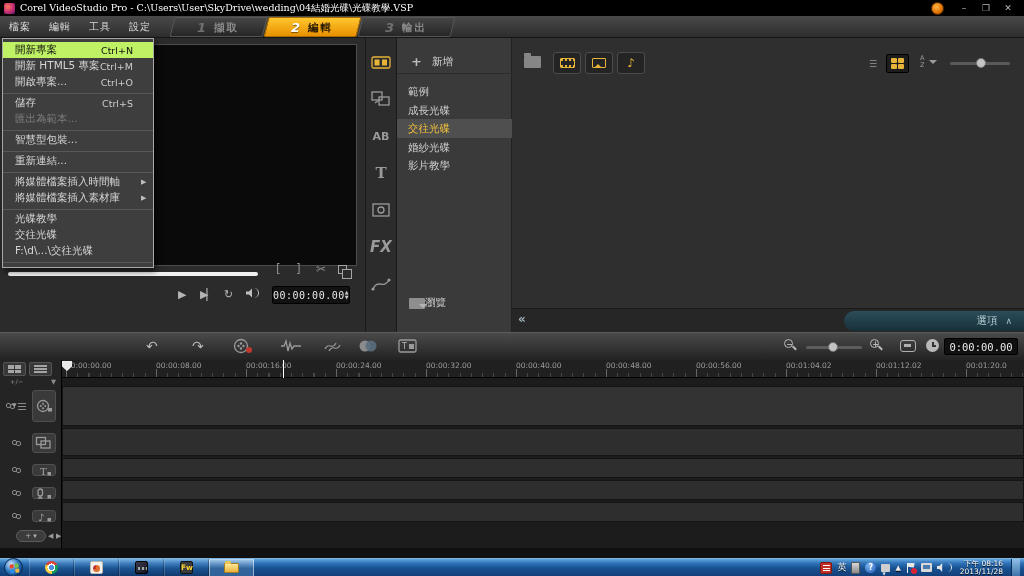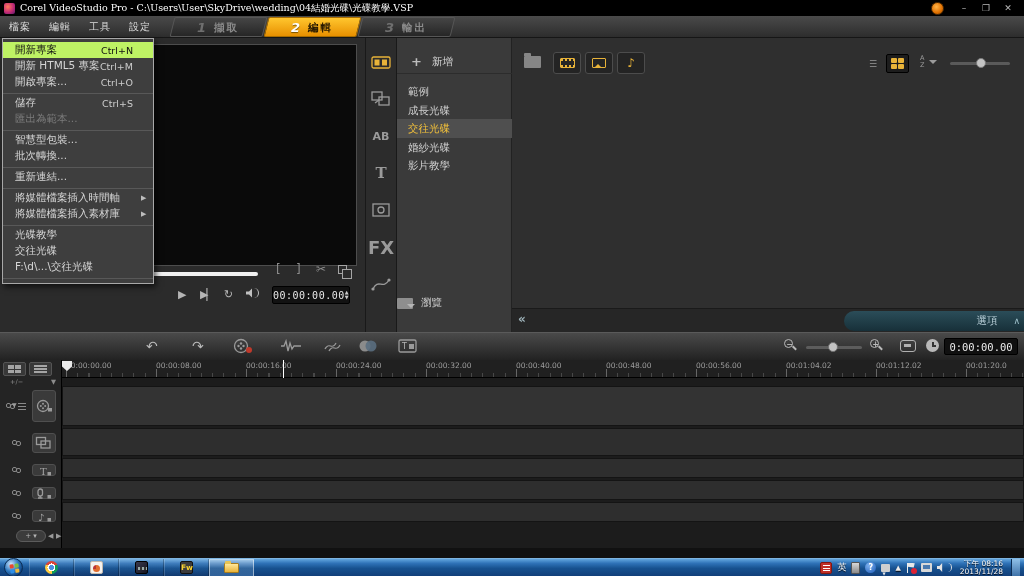--- a/index.html
+++ b/index.html
@@ -63,21 +63,21 @@
   .rail-icon{width:22px;height:20px;display:flex;align-items:center;justify-content:center;color:#9a9a9a;font-size:11px;}
   .rail-icon.active{color:#e8b339;}
   .rail-text{font-weight:bold;}
   .folders-col{position:relative;width:115px;background:#3a3a3a;border-right:1px solid #222;}
   .add-row{position:absolute;left:0;top:12px;width:115px;height:24px;display:flex;align-items:center;gap:10px;padding-left:14px;
     border-bottom:1px solid #2c2c2c;color:#d8d8d8;font-size:10.5px;}
   .add-glyph{font-size:13px;font-weight:bold;color:#bdbdbd;}
   .folder-list{position:absolute;left:0;top:44px;width:115px;}
   .folder-item{height:18.5px;line-height:18.5px;padding-left:11px;font-size:10.5px;color:#cfcfcf;white-space:nowrap;}
   .folder-item.selected{background:#4f4f4f;color:#f3c13a;}
-  .browse-row{position:absolute;left:0;top:254px;width:115px;height:22px;display:flex;align-items:center;gap:8px;color:#c9c9c9;font-size:10.5px;}
+  .browse-row{position:absolute;left:0;top:254px;width:115px;height:22px;display:flex;align-items:center;padding-left:12px;color:#c9c9c9;font-size:10.5px;}
   .browse-ic{width:16px;height:11px;background:#8e8e8e;border-radius:1px;position:relative;}
   .browse-ic::after{content:"";position:absolute;right:-2px;bottom:-3px;border:4px solid transparent;border-top-color:#b5b5b5;}
   .content{position:relative;flex:1;background:#2f2f2f;}
   .content-toolbar{position:absolute;left:0;top:14px;width:100%;height:28px;}
   .gfolder{position:absolute;left:12px;top:4px;width:17px;height:12px;background:#868686;border-radius:1px;}
   .gfolder::before{content:"";position:absolute;left:0;top:-3px;width:7px;height:3px;background:#868686;border-radius:1px 1px 0 0;}
   .filter-btn{position:absolute;top:0;width:28px;height:22px;background:#242424;border:1px solid #4c4c4c;border-radius:3px;
     display:flex;align-items:center;justify-content:center;color:#e8b339;}
   .fb-video{left:41px;} .fb-photo{left:73px;} .fb-audio{left:105px;font-size:12px;}
   .film-ic{width:15px;height:10px;border:1.5px solid #e8b339;border-radius:1px;
@@ -90,22 +90,22 @@
   .vb-grid{left:374px;background:#1d1d1d;border:1px solid #000;}
   .grid-ic{width:13px;height:11px;display:grid;grid-template-columns:1fr 1fr;gap:1.5px;}
   .grid-ic i{background:#e8b339;border-radius:1px;}
   .sort-btn{position:absolute;left:406px;top:3px;width:20px;height:17px;color:#9b9b9b;font-size:6.5px;line-height:7px;text-align:left;padding-left:2px;}
   .sort-btn::after{content:"";position:absolute;right:1px;top:5px;border:4px solid transparent;border-top-color:#9b9b9b;}
   .size-slider{position:absolute;left:438px;top:10px;width:60px;height:3px;background:#5a5a5a;border-radius:2px;}
   .size-knob{position:absolute;left:26px;top:-4px;width:10px;height:10px;border-radius:50%;background:#c4c4c4;border:1px solid #7a7a7a;}
   .content-bottom{position:absolute;left:0;bottom:0;width:100%;height:24px;background:#262626;border-top:1px solid #1a1a1a;}
   .collapse-btn{position:absolute;left:6px;top:3px;color:#9fb4bb;font-size:12px;font-weight:bold;}
   .options-btn{position:absolute;right:0;top:2px;width:180px;height:20px;border-radius:11px 0 0 11px;
-    background:linear-gradient(#2b4d59,#173039);display:flex;align-items:center;justify-content:flex-end;gap:16px;
-    padding-right:4px;color:#b7cdd6;font-size:10.5px;}
+    background:linear-gradient(#2b4d59,#173039);display:flex;align-items:center;justify-content:flex-end;gap:8px;
+    padding-right:12px;color:#b7cdd6;font-size:10.5px;}
   .options-chev{font-size:9px;color:#9fc2cc;}
 
   
   .file-menu{position:absolute;left:2px;top:38px;width:152px;z-index:50;background:#3e3e3e;
     border:1px solid #a8a8a8;box-shadow:2px 3px 6px rgba(0,0,0,.65);padding:3px 0;}
   .fm-item{display:flex;align-items:center;height:16px;padding:0 4px 0 12px;font-size:10.5px;color:#d5d5d5;white-space:nowrap;}
   .fm-item .sc{margin-left:auto;font-size:9.5px;color:#cdcdcd;padding-right:8px;}
   .fm-item .arrow{width:8px;font-size:7px;color:#bdbdbd;}
   .fm-item.highlighted{background:#bef264;color:#111;}
   .fm-item.highlighted .sc{color:#111;}
@@ -337,21 +337,21 @@
         <div class="rail-icon">
           <span class="rail-text" style="font-size:15px;font-family:'DejaVu Serif',serif">T</span>
         </div>
         <div class="rail-icon">
           <svg width="22" height="18">
               <rect x="3" y="3" width="16" height="12" class="st"></rect>
               <circle cx="11" cy="9" r="3" class="st"></circle>
             </svg>
         </div>
         <div class="rail-icon">
-          <span class="rail-text" style="font-size:18px">FX</span>
+          <span class="rail-text" style="font-style:italic;font-size:15px">FX</span>
         </div>
         <div class="rail-icon">
           <svg width="22" height="18">
               <path d="M3 14 C 8 3, 13 15, 19 5" class="st"></path>
               <circle cx="3" cy="14" r="1.6" class="stf"></circle>
               <circle cx="19" cy="5" r="1.6" class="stf"></circle>
             </svg>
         </div>
       </div>
 
@@ -655,25 +655,20 @@
         
         
       </div>
 
       <div class="fm-item">
         <span class="lb">智慧型包裝...</span>
         <span class="sc"></span>
         <span class="arrow"></span>
       </div>
 
-      <div class="fm-item">
-        <span class="lb">批次轉換...</span>
-        <span class="sc"></span>
-        <span class="arrow"></span>
-      </div>
 
 
       <div class="fm-item separator">
         
         
         
       </div>
 
       <div class="fm-item">
         <span class="lb">重新連結...</span>

